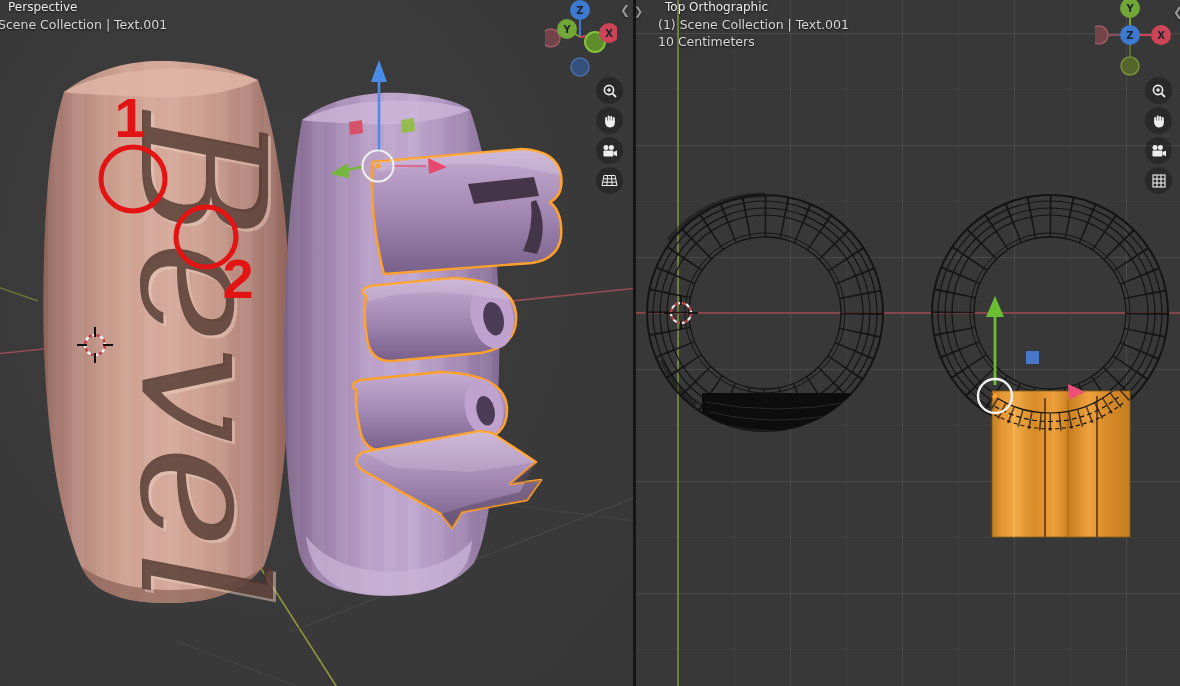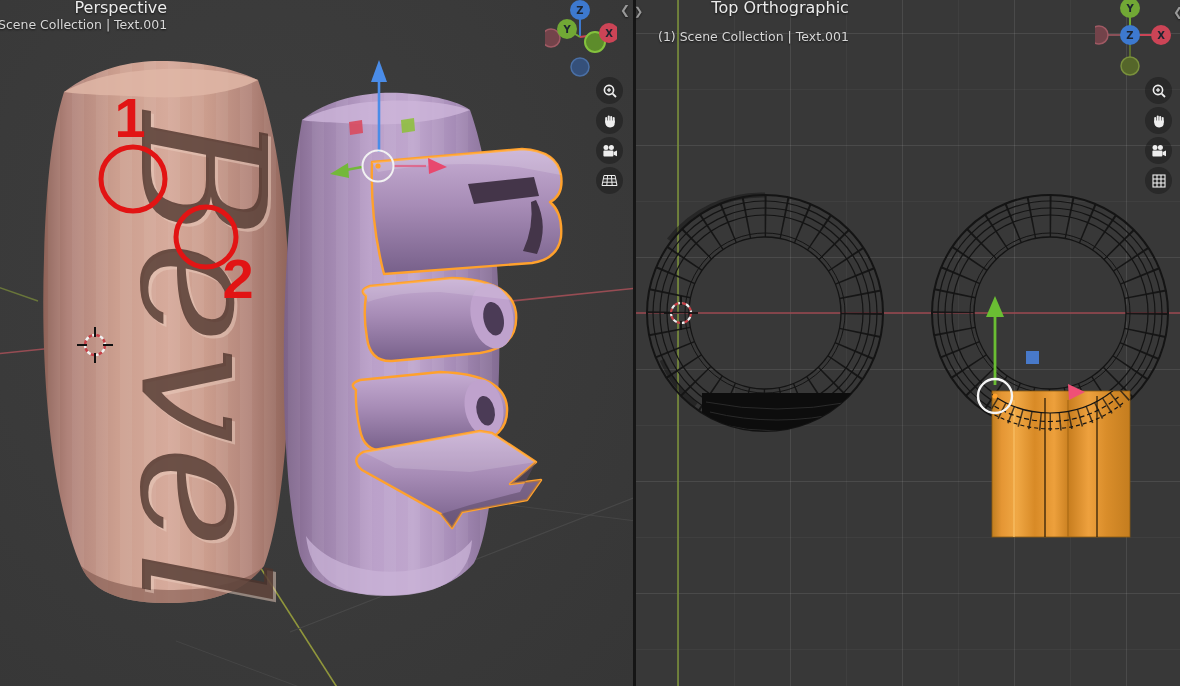--- a/index.html
+++ b/index.html
@@ -23,21 +23,21 @@
     background-image:
       linear-gradient(rgba(255,255,255,0.055) 1px, transparent 1px),
       linear-gradient(90deg, rgba(255,255,255,0.055) 1px, transparent 1px),
       linear-gradient(rgba(255,255,255,0.035) 1px, transparent 1px),
       linear-gradient(90deg, rgba(255,255,255,0.035) 1px, transparent 1px);
     background-size:112px 112px, 112px 112px, 56px 56px, 56px 56px;
     background-position:42px 33px, 42px 33px, 42px 33px, 42px 33px;
   }
   svg.scene { position:absolute; left:0; top:0; }
   .vp-header { position:absolute; top:-1px; left:0; line-height:17px; z-index:30; pointer-events:none; }
-  .vp-header .line1 { font-size:16px; color:#ececec; text-shadow:0 1px 2px rgba(0,0,0,.7);text-align:right; }
+  .vp-header .line1 { font-size:12px; color:#ececec; text-shadow:0 1px 2px rgba(0,0,0,.7); }
   .vp-header .line2, .vp-header .line3 { font-size:12.5px; color:#d8d8d8; text-shadow:0 1px 2px rgba(0,0,0,.7); }
   .chevron { position:absolute; font-size:12px; color:#999; z-index:31; cursor:pointer; text-shadow:0 1px 2px rgba(0,0,0,.6); }
   .nav-gizmo { position:absolute; top:0; z-index:32; }
   .tool-col { position:absolute; z-index:32; display:flex; flex-direction:column; gap:3px; }
   .tool-btn {
     width:27px; height:27px; border-radius:50%;
     background:rgba(10,10,10,0.32);
     display:flex; align-items:center; justify-content:center; cursor:pointer;
   }
   .tool-btn svg { display:block; }
@@ -347,21 +347,22 @@
         <polygon points="359,296 350,317 368,317" fill="#6abe33"></polygon>
         <polygon points="449,392 432,384 433,400" fill="#ef5077"></polygon>
         <rect x="390" y="351" width="13" height="13" fill="#4a7fd6" opacity="0.92"></rect>
         <circle cx="359" cy="396" r="17" fill="none" stroke="#f5f5f5" stroke-width="2.4"></circle>
         <circle cx="359" cy="396" r="2.6" fill="#ffa12c"></circle>
       </g>
     </svg>
 
     <div class="vp-header" style="left:29px;">
       <div class="line1">Top Orthographic</div>
-      <div class="line2" style="margin-left:-7px;margin-top:12px;">(1) Scene Collection | Text.001</div>
+      <div class="line2" style="margin-left:-7px;">(1) Scene Collection | Text.001</div>
+      <div class="line3" style="margin-left:-7px;">10 Centimeters</div>
     </div>
     <div class="chevron" style="left:-2px; top:5px; font-size:11px;">❯</div>
     <div class="chevron" style="left:537px; top:5px;">❮</div>
 
     <svg class="nav-gizmo" style="left:459px;" width="80" height="80" viewBox="0 0 80 80">
       <g stroke-width="2">
         <line x1="35" y1="35" x2="35" y2="8" stroke="#71a835"></line>
         <line x1="35" y1="35" x2="66" y2="35" stroke="#cc4456"></line>
         <line x1="35" y1="35" x2="4" y2="35" stroke="#8a5058"></line>
         <line x1="35" y1="35" x2="35" y2="66" stroke="#5c6e2e"></line>

